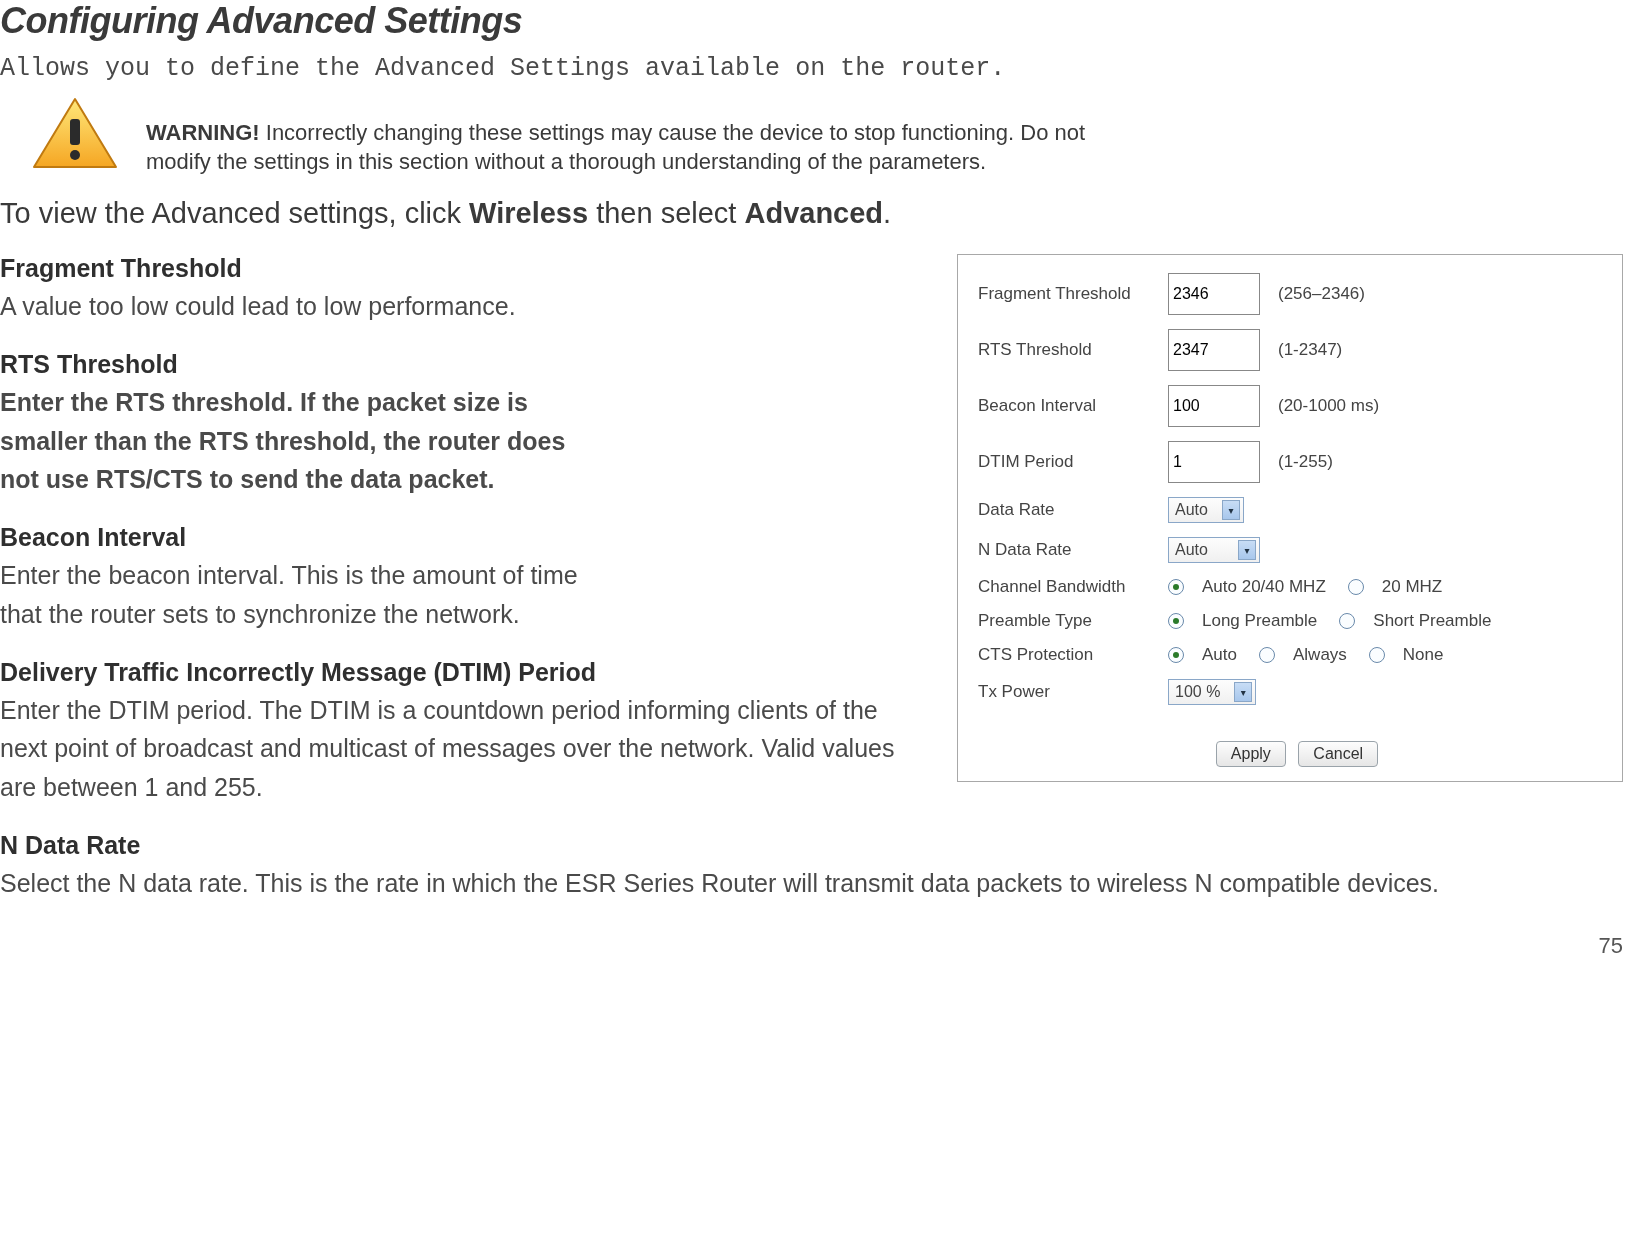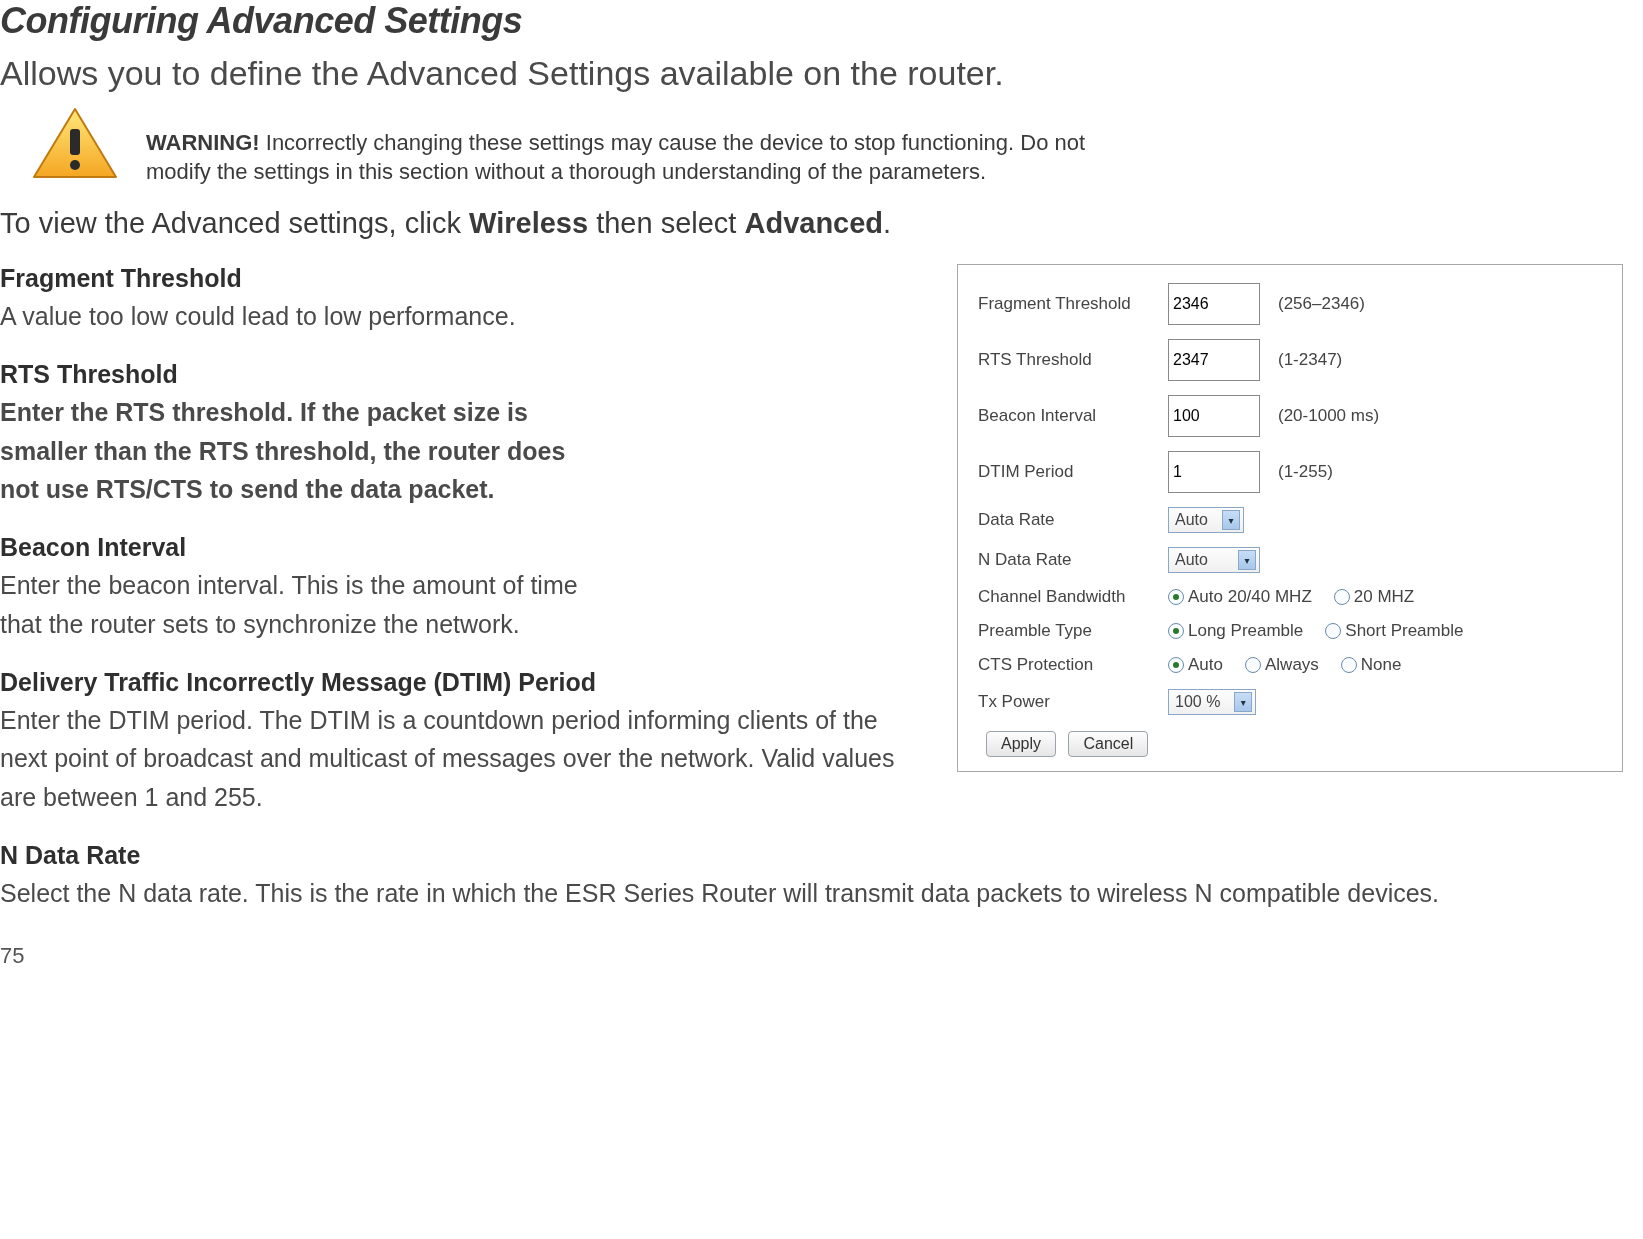--- a/index.html
+++ b/index.html
@@ -15,23 +15,24 @@
     h1.title {
       font-size: 36px;
       font-weight: 700;
       margin: 0 0 4px 0;
       letter-spacing: -0.5px;
       font-family: Arial, sans-serif;
       font-stretch: condensed;
       font-style: italic;
     }
     .subtitle {
-      font-size: 34px;
+      font-size: 25px;
       color: #4a4a4a;
       margin: 12px 0 12px 0;
+      font-family: Liberation Mono, monospace;
     }
     .warning-row {
       display: flex;
       align-items: flex-end;
       gap: 26px;
       margin: 8px 0 20px 30px;
     }
     .warn-icon {
       flex: 0 0 auto;
     }
@@ -102,33 +103,33 @@
       border: 1px solid #8aa7c8;
       width: 16px;
       height: 18px;
       display: inline-flex;
       align-items: center;
       justify-content: center;
       font-size: 10px;
       color: #234;
     }
     .radio-group { display: flex; gap: 22px; align-items: center; }
-    .radio-item { display: inline-flex; align-items: center; gap: 4px; }
+    .radio-item { display: inline-flex; align-items: center; gap: 18px; }
     .radio-circle {
       width: 14px; height: 14px; border-radius: 50%;
       border: 1px solid #6a8aab; background: #fafdff;
       display: inline-flex; align-items: center; justify-content: center;
     }
     .radio-circle.checked::after {
       content: ""; width: 6px; height: 6px; border-radius: 50%;
       background: #2a7a2a;
     }
     .button-row {
-      text-align: left;
-      margin-top: 16px;
+      text-align: center;
+      margin-top: 36px;
     }
     .ui-btn {
       display: inline-block;
       border: 1px solid #9aa3aa;
       border-radius: 4px;
       background: linear-gradient(#fdfdfd,#e6e6e6);
       padding: 3px 14px;
       font-size: 16px;
       color: #333;
       margin-left: 8px;
@@ -140,21 +141,21 @@
       color: #2f2f2f;
     }
     .section-body {
       font-size: 25px;
       color: #4a4a4a;
       line-height: 1.55;
       margin: 0;
     }
     .clear { clear: both; }
     .page-number {
-      text-align: left;
+      text-align: right;
       font-size: 22px;
       color: #555;
       margin-top: 30px;
     }
   </style>
 </head>
 <body>
 
 <div class="page">
 

